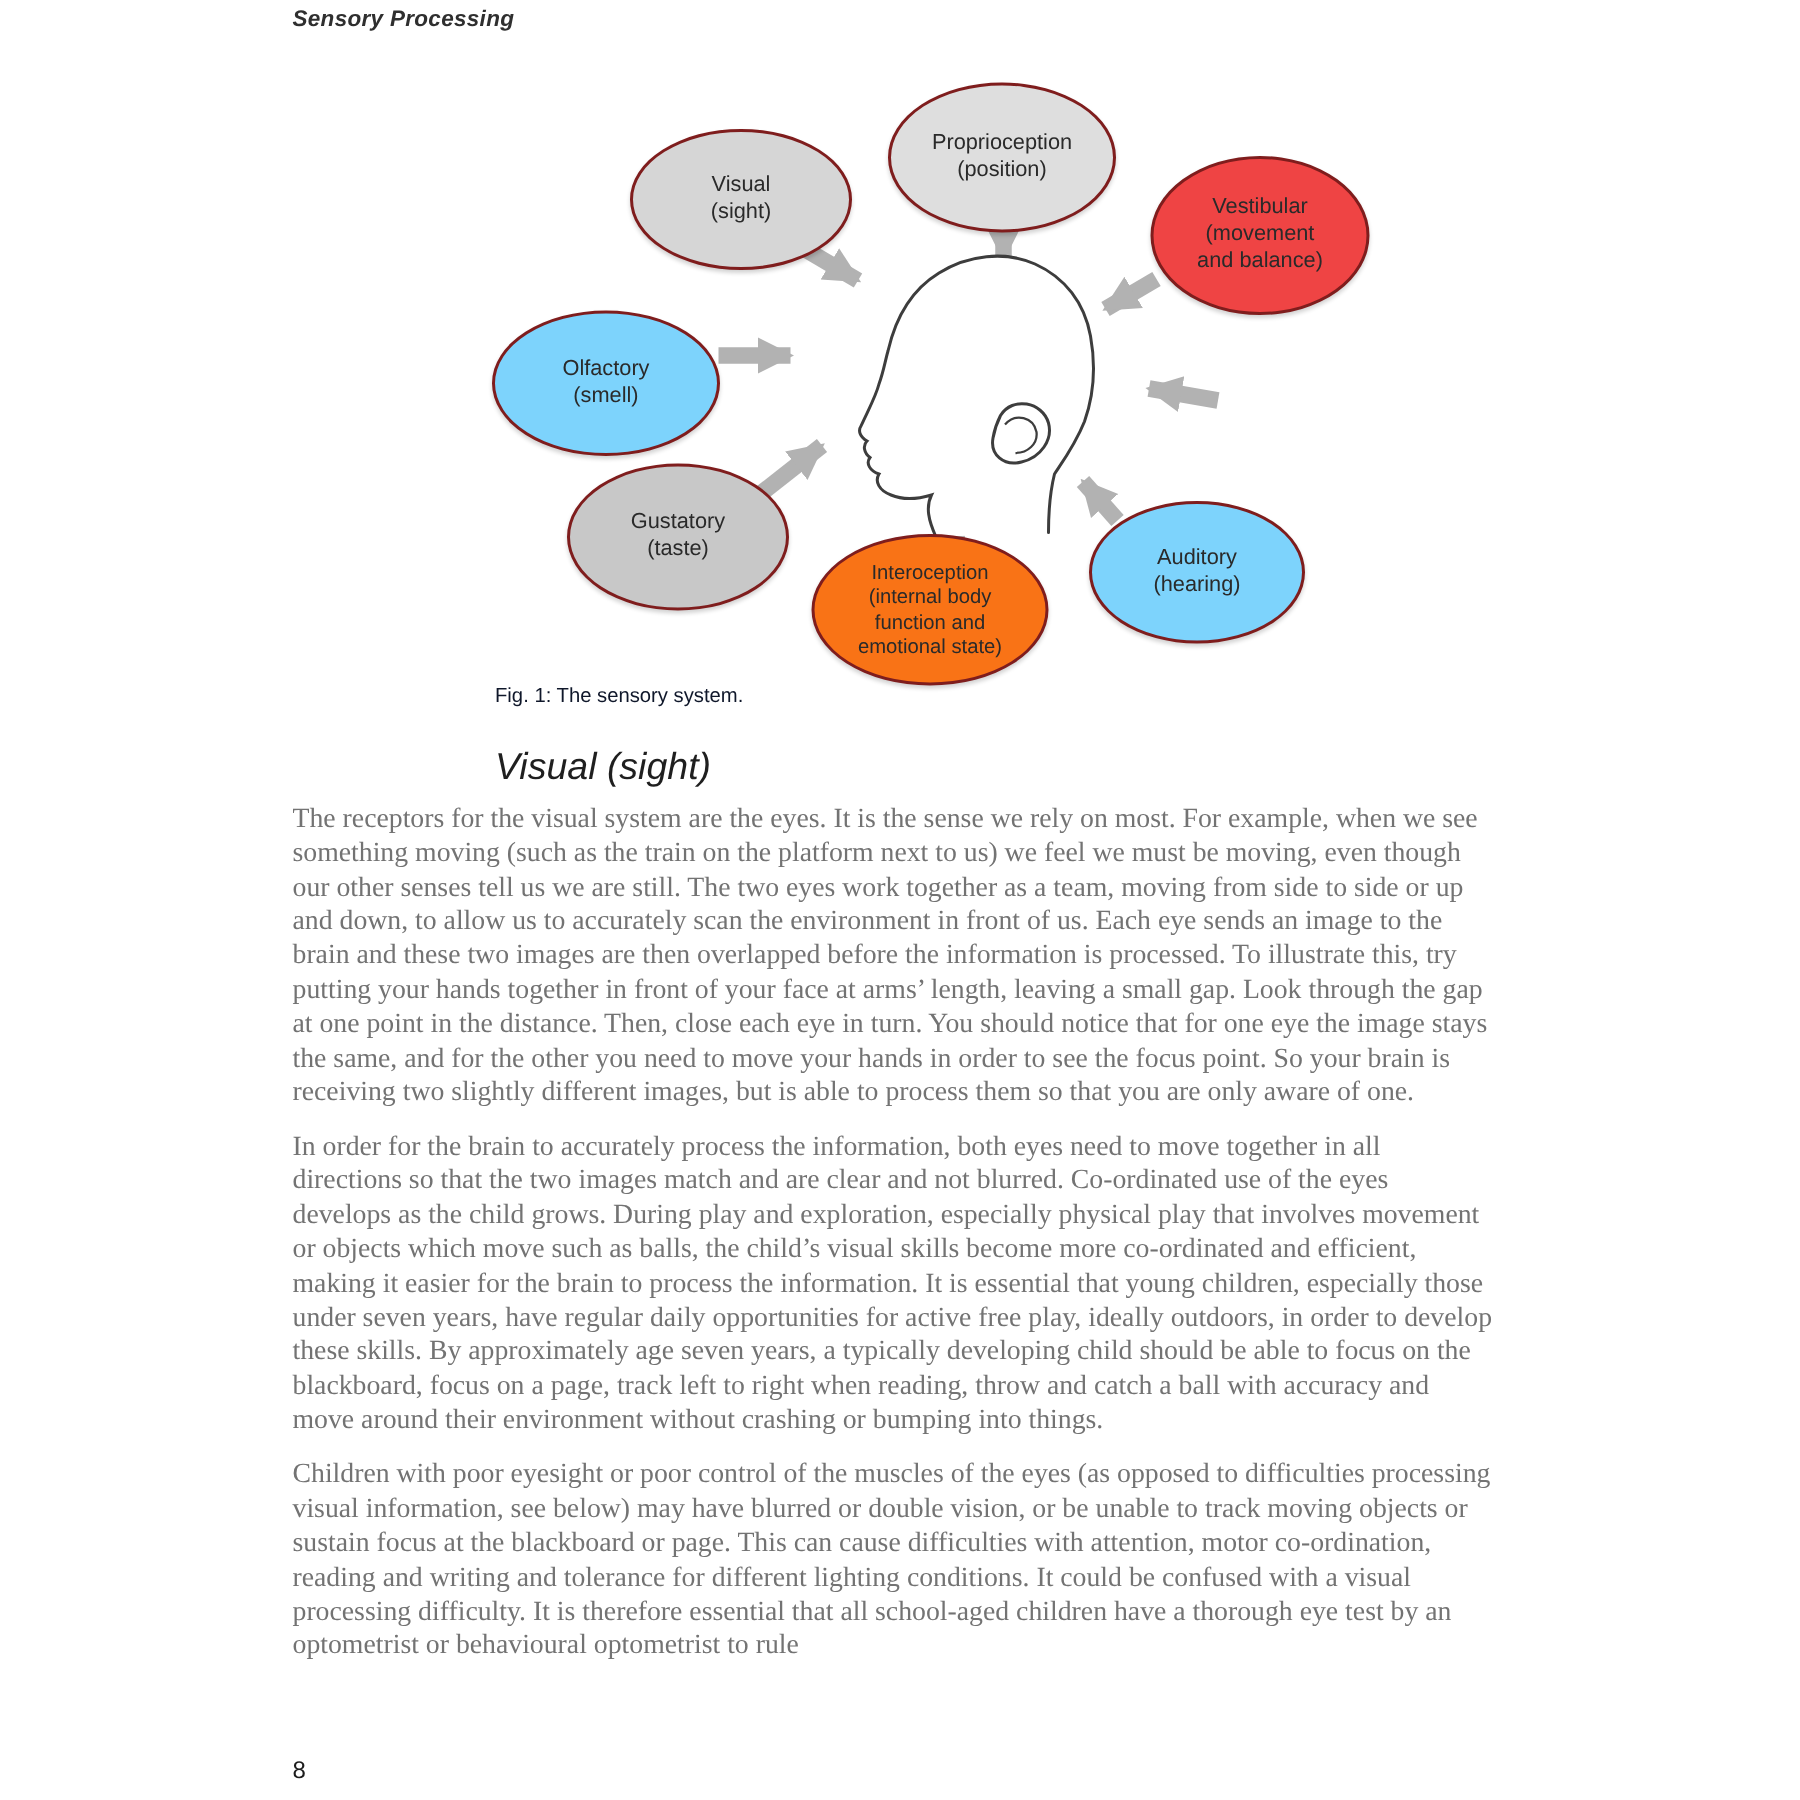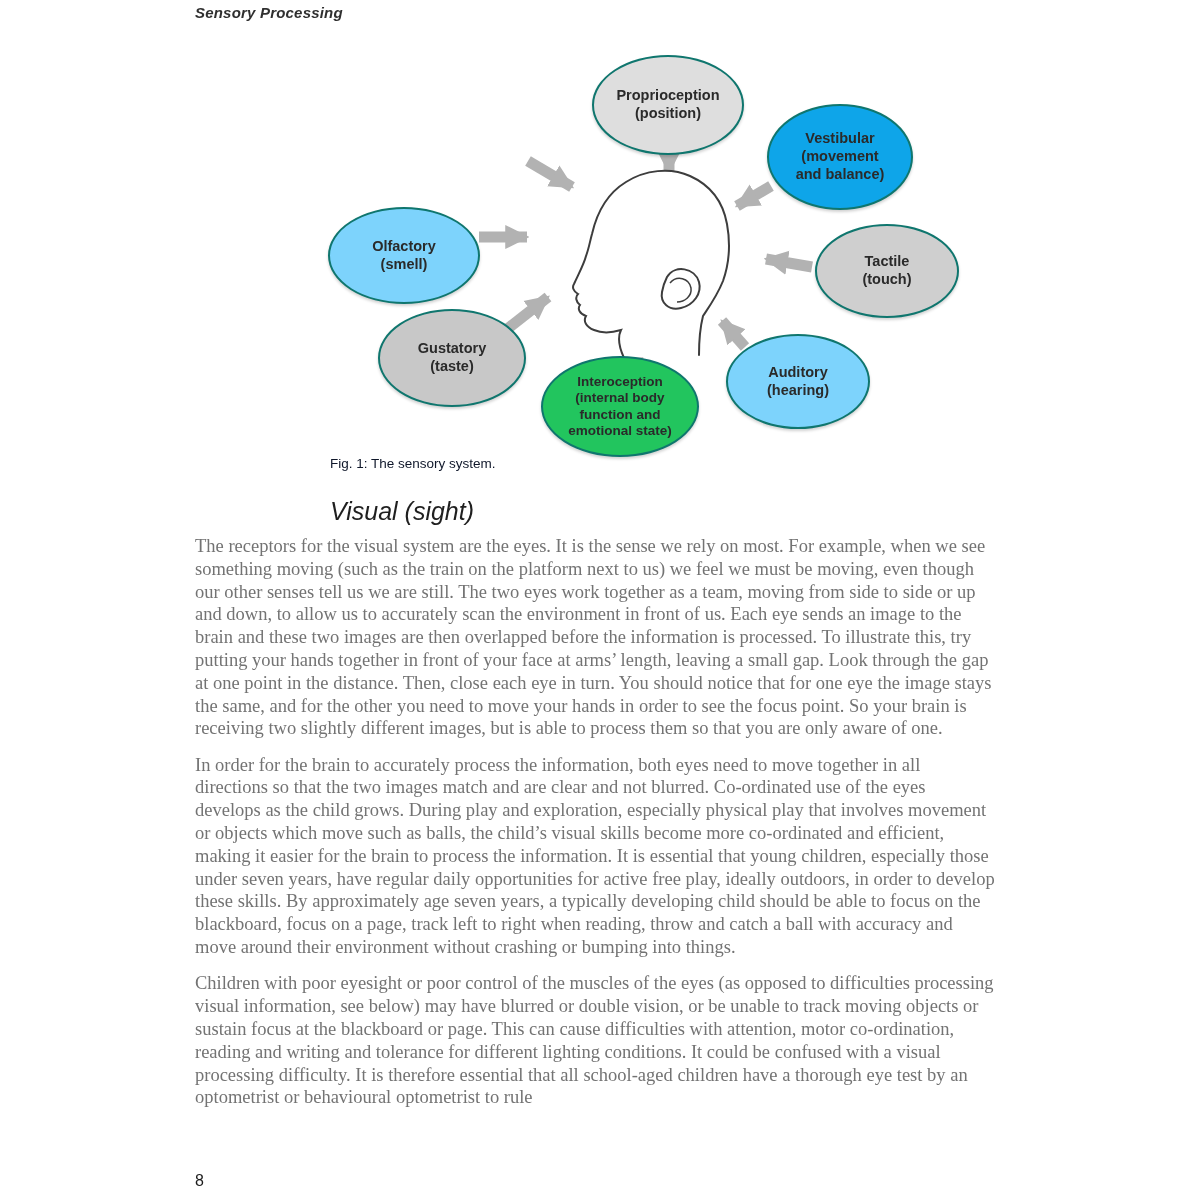--- a/index.html
+++ b/index.html
@@ -10,35 +10,35 @@
   .running-header {
     position:absolute; left:195px; top:4px;
     font-family:"Liberation Sans", sans-serif;
     font-style:italic; font-weight:bold; font-size:15px; color:#2f2f2f;
     letter-spacing:0.2px;
   }
   .figure { position:absolute; left:0; top:0; width:1200px; height:480px; }
   .fig-svg { position:absolute; left:0; top:0; }
   .node {
     position:absolute; border-radius:50%;
-    border:2px solid #0f766e;
+    border:2px solid #7f1d1d;
     box-shadow:0 2px 3px rgba(0,0,0,0.18);
     display:flex; align-items:center; justify-content:center;
     text-align:center; white-space:pre-line;
     font-family:"Liberation Sans", sans-serif;
-    font-weight:bold; font-size:14.5px; line-height:1.22; color:#2a2a2a;
+    font-weight:normal; font-size:14.5px; line-height:1.22; color:#2a2a2a;
     box-sizing:border-box;
   }
   #node-visual        { left:420px; top:86px;  width:148px; height:94px;  background:#d6d6d6; }
   #node-proprioception{ left:592px; top:55px;  width:152px; height:100px; background:#dedede; }
-  #node-vestibular    { left:767px; top:104px; width:146px; height:106px; background:#0ea5e9; }
+  #node-vestibular    { left:767px; top:104px; width:146px; height:106px; background:#ef4444; }
   #node-olfactory     { left:328px; top:207px; width:152px; height:97px;  background:#7dd3fc; }
   #node-tactile       { left:815px; top:224px; width:144px; height:94px;  background:#cfcfcf; }
   #node-gustatory     { left:378px; top:309px; width:148px; height:98px;  background:#c8c8c8; }
-  #node-interoception { left:541px; top:356px; width:158px; height:101px; background:#22c55e; font-size:13.5px;text-align:center; }
+  #node-interoception { left:541px; top:356px; width:158px; height:101px; background:#f97316; font-size:13.5px;text-align:center; }
   #node-auditory      { left:726px; top:334px; width:144px; height:95px;  background:#7dd3fc; }
   .figure-caption {
     position:absolute; left:330px; top:456px;
     font-size:13.5px; color:#0f172a;text-align:right;
   }
   .section-heading {
     position:absolute; left:330px; top:497px;
     font-family:"Liberation Sans", sans-serif;
     font-style:italic; font-weight:normal; font-size:25px; color:#1f1f1f;
   }
@@ -81,29 +81,29 @@
       </g>
 
       <g>
         <path fill="#ffffff" stroke="none" d="M 624 358 C 619 347 617 338 621 330 C 611 333 601 333 594 330 C 586 327 583 321 586 316 C 580 314 577 309 580 305 C 576 302 575 297 578 294 C 573 291 572 287 574 284 C 579 273 584 264 586 256 C 589 248 590 241 592 234 C 597 212 608 193 626 182 C 645 170 670 167 690 176 C 710 185 723 202 727 224 C 731 246 729 264 723 281 C 717 296 709 307 703 316 C 700 328 699 341 699 355 Z"></path>
         <path fill="none" stroke="#3d3d3d" stroke-width="2" stroke-linecap="round" d="M 624 358 C 619 347 617 338 621 330 C 611 333 601 333 594 330 C 586 327 583 321 586 316 C 580 314 577 309 580 305 C 576 302 575 297 578 294 C 573 291 572 287 574 284 C 579 273 584 264 586 256 C 589 248 590 241 592 234 C 597 212 608 193 626 182 C 645 170 670 167 690 176 C 710 185 723 202 727 224 C 731 246 729 264 723 281 C 717 296 709 307 703 316 C 700 328 699 341 699 355"></path>
         <path fill="#ffffff" stroke="#3d3d3d" stroke-width="2" d="M 667 277 C 675 264 695 268 699 282 C 702 293 694 305 681 308 C 669 311 660 303 662 292 C 663 286 665 281 667 277 Z"></path>
         <path fill="none" stroke="#3d3d3d" stroke-width="1.5" d="M 670 283 C 677 275 689 278 691 288 C 692 296 685 302 677 302"></path>
       </g>
     </svg>
 
+    <div class="node" id="node-visual">Visual
+(sight)</div>
     <div class="node" id="node-proprioception">Proprioception
 (position)</div>
     <div class="node" id="node-vestibular">Vestibular
 (movement
 and balance)</div>
     <div class="node" id="node-olfactory">Olfactory
 (smell)</div>
-    <div class="node" id="node-tactile">Tactile
-(touch)</div>
     <div class="node" id="node-gustatory">Gustatory
 (taste)</div>
     <div class="node" id="node-interoception">Interoception
 (internal body
 function and
 emotional state)</div>
     <div class="node" id="node-auditory">Auditory
 (hearing)</div>
 
     <div class="figure-caption">Fig. 1: The sensory system.</div>

